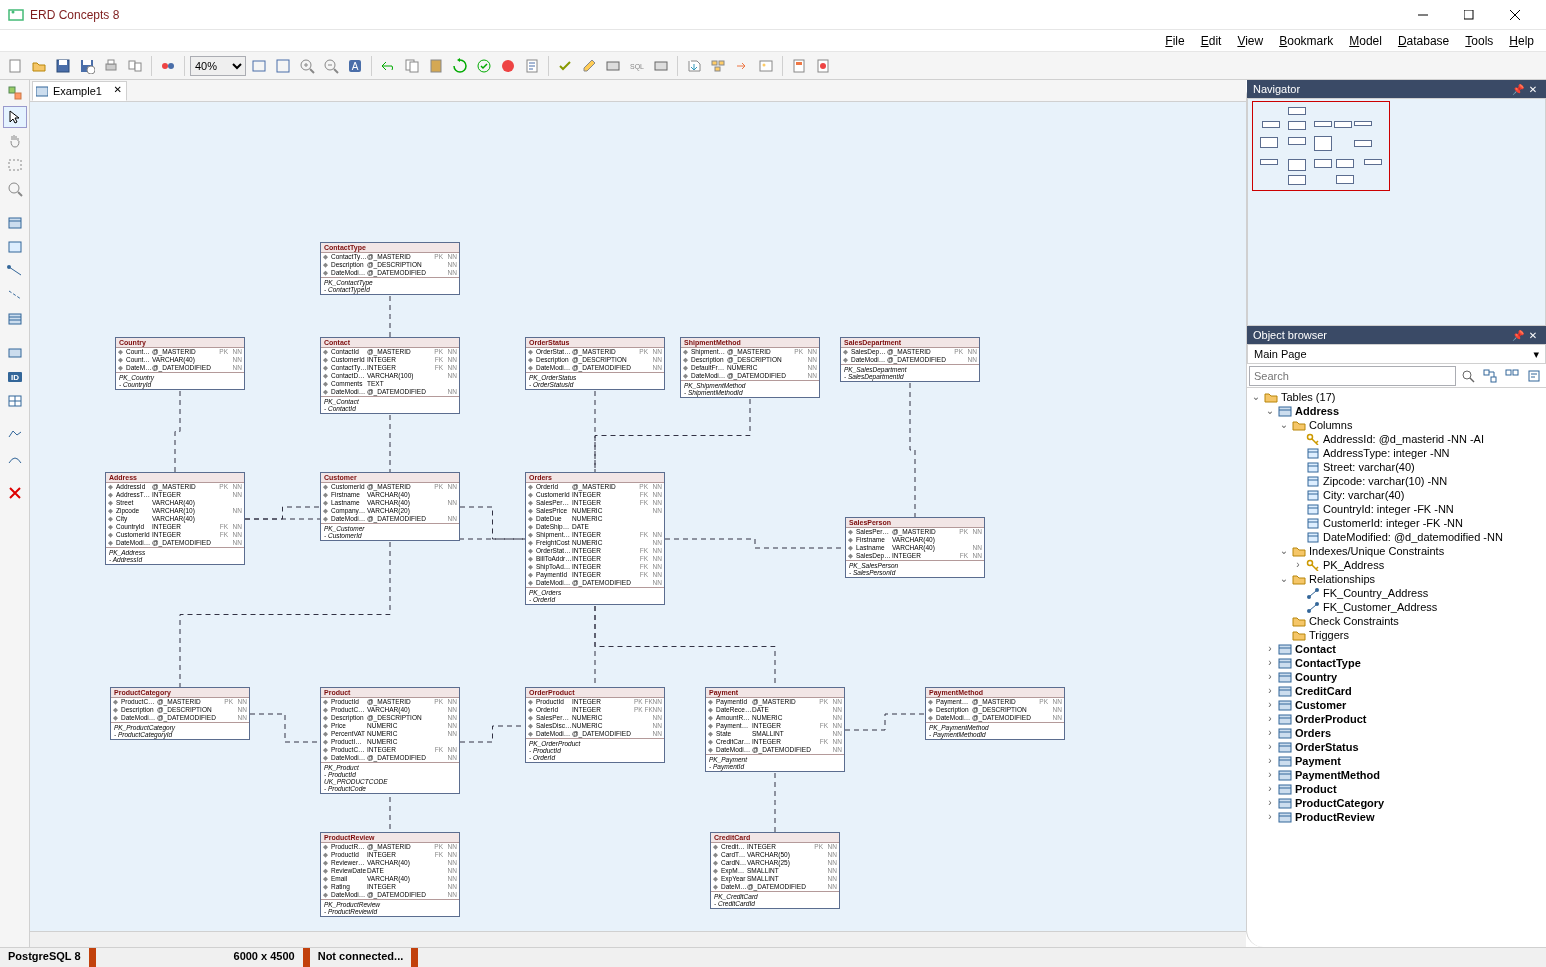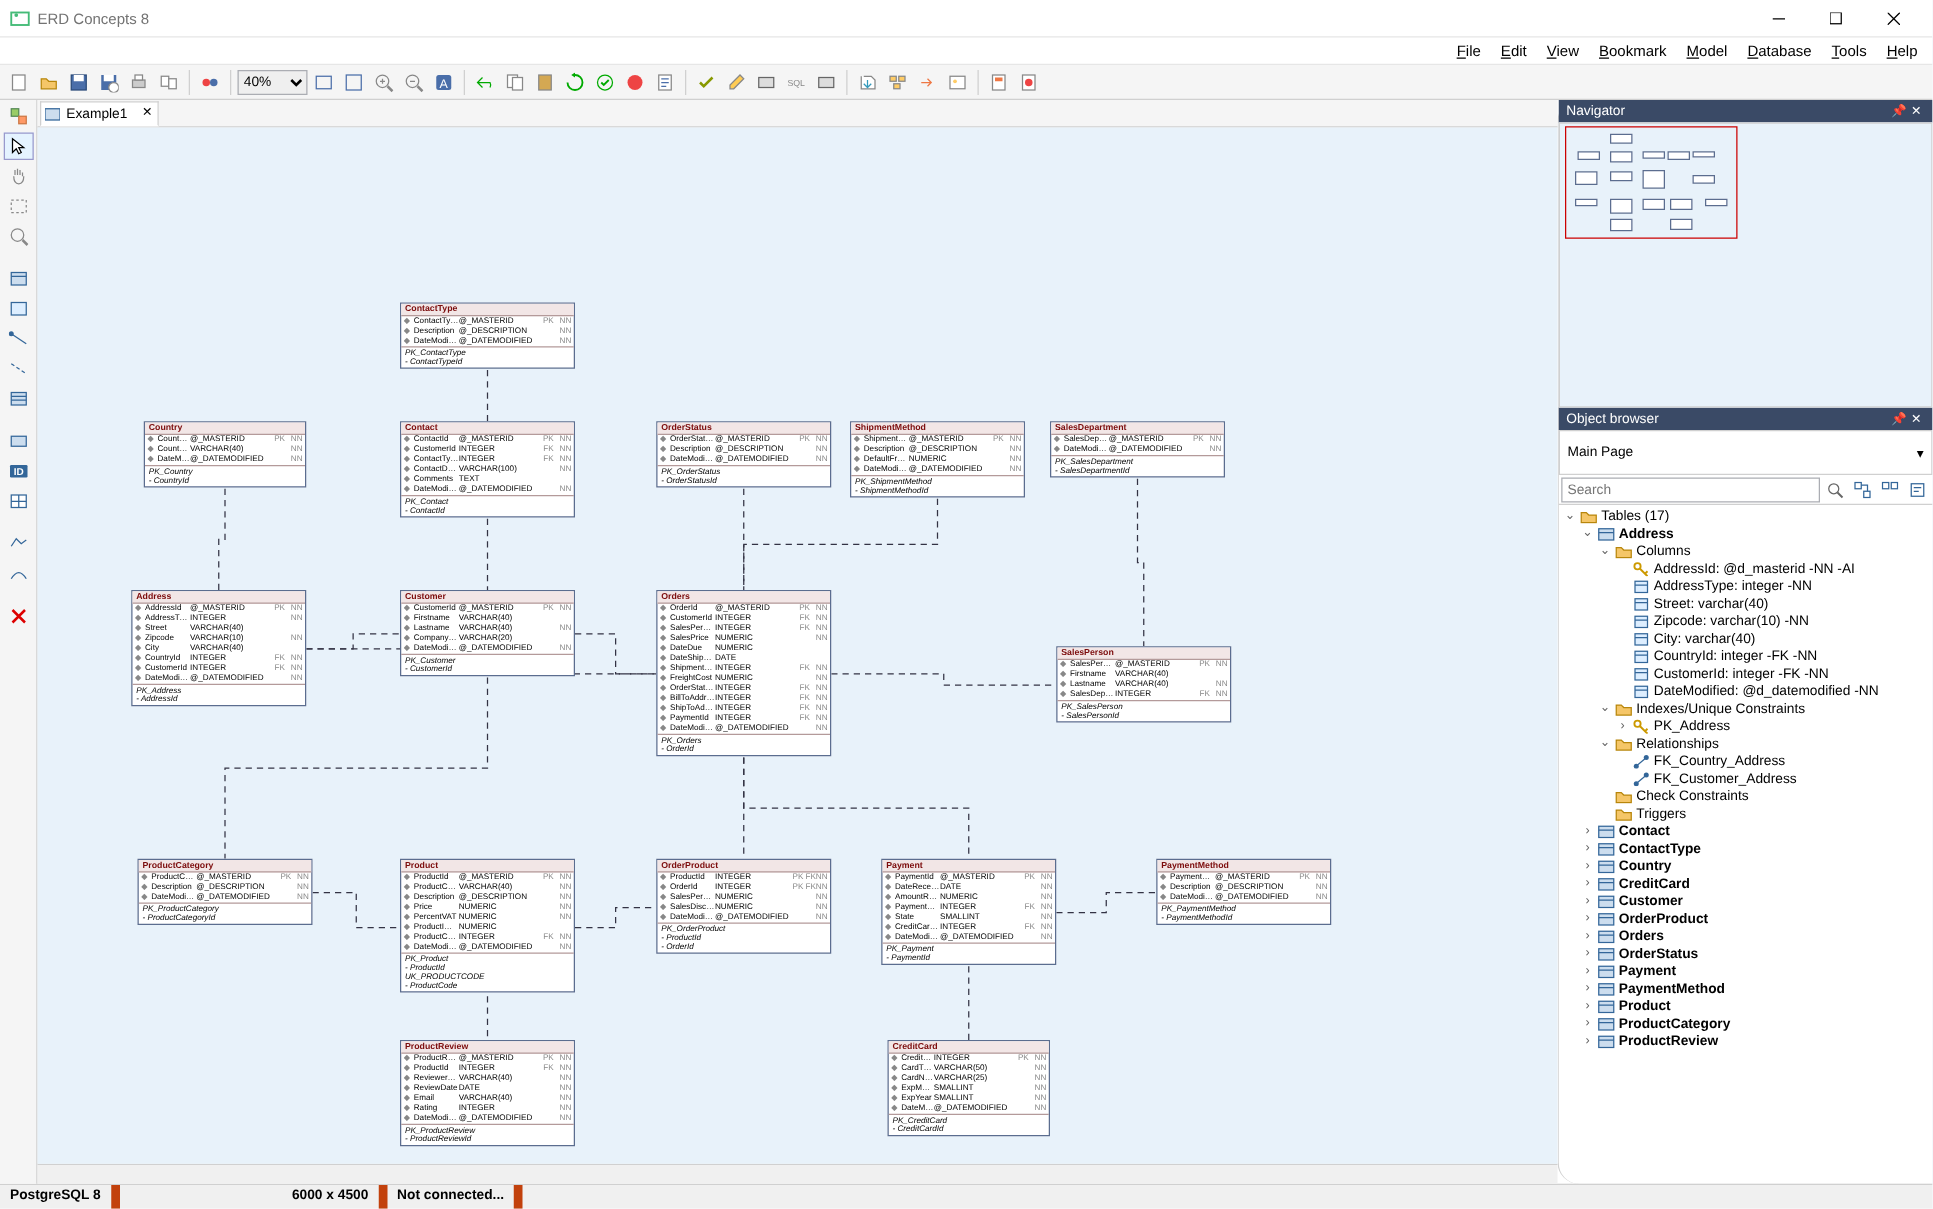--- a/index.html
+++ b/index.html
@@ -1,19 +1,19 @@
 <!DOCTYPE html>
 <html><head>
 <meta charset="utf-8">
 <style>
 * { box-sizing: border-box; font-family: "Segoe UI", Tahoma, sans-serif; }
 body { margin: 0; background: #fff; overflow: hidden; width: 1546px; height: 967px; }
 .titlebar { height: 30px; display: flex; align-items: center; padding: 0 8px; background: #fff; border-bottom: 1px solid #e6e6e6; }
 .titlebar .icon { width: 16px; height: 16px; margin-right: 6px; }
-.titlebar .title { font-size: 12px; color: #737373; flex: 1; }
+.titlebar .title { font-size: 12px; color: #7f1d1d; flex: 1; }
 .titlebar .winbtn { width: 46px; height: 30px; display: flex; align-items: center; justify-content: center; color: #000; }
 .winbtn svg { width: 10px; height: 10px; }
 .menubar { height: 22px; display: flex; align-items: center; padding: 0 4px; font-size: 12px; border-bottom: 1px solid #e6e6e6; justify-content: flex-end; }
 .menubar span { padding: 2px 8px; cursor: pointer; }
 .menubar span u { text-decoration: underline; }
 .toolbar { height: 28px; display: flex; align-items: center; padding: 2px 4px; gap: 2px; border-bottom: 1px solid #d0d0d0; background: #f5f5f5; }
 .tbtn { width: 22px; height: 22px; display: flex; align-items: center; justify-content: center; border: 1px solid transparent; border-radius: 2px; }
 .tbtn svg { width: 16px; height: 16px; }
 .tsep { width: 1px; height: 20px; background: #d0d0d0; margin: 0 3px; }
 .zoom { width: 56px; height: 20px; font-size: 11px; border: 1px solid #abadb3; }
@@ -39,21 +39,21 @@
 .scrollbottom { height: 16px; background: #f0f0f0; border-top: 1px solid #d0d0d0; }
 .rightpanel { width: 300px; display: flex; flex-direction: column; border-left: 1px solid #d0d0d0; border-radius: 17px; }
 .panelhdr { height: 18px; background: #3a4a66; color: #fff; font-size: 11px; display: flex; align-items: center; padding: 0 6px; }
 .panelhdr .htxt { flex: 1; }
 .panelhdr .hbtn { width: 14px; height: 14px; display: flex; align-items: center; justify-content: center; font-size: 10px; }
 .navigator { height: 246px; display: flex; flex-direction: column; }
 .navcanvas { flex: 1; background: #e8f2fa; position: relative; border: 1px solid #d0d0d0; }
 .navview { position: absolute; left: 4px; top: 2px; width: 138px; height: 90px; border: 1px solid #c00; }
 .nbox { position: absolute; background: #fff; border: 1px solid #5b6d8f; }
 .objbrowser { flex: 1; display: flex; flex-direction: column; min-height: 0; }
-.mainpage { height: 36px; border: 1px solid #d0d0d0; font-size: 11px; display: flex; align-items: center; padding: 0 6px; justify-content: space-between; }
+.mainpage { height: 20px; border: 1px solid #d0d0d0; font-size: 11px; display: flex; align-items: center; padding: 0 6px; justify-content: space-between; }
 .searchrow { height: 24px; display: flex; align-items: center; gap: 2px; padding: 2px; border-bottom: 1px solid #d0d0d0; }
 .searchrow input { flex: 1; height: 20px; font-size: 11px; border: 1px solid #abadb3; padding: 0 4px; }
 .sbtn { width: 20px; height: 20px; display: flex; align-items: center; justify-content: center; }
 .tree { flex: 1; overflow: auto; font-size: 11px; padding: 2px; }
 .tnode { display: flex; align-items: center; line-height: 14px; white-space: nowrap; }
 .tnode .tw { width: 14px; text-align: center; color: #666; font-size: 10px; }
 .tnode .ti { width: 16px; display: flex; align-items: center; justify-content: center; }
 .tnode .ti svg { width: 14px; height: 12px; }
 .tnode .tl { padding-left: 2px; }
 .tnode.bold .tl { font-weight: bold; }

